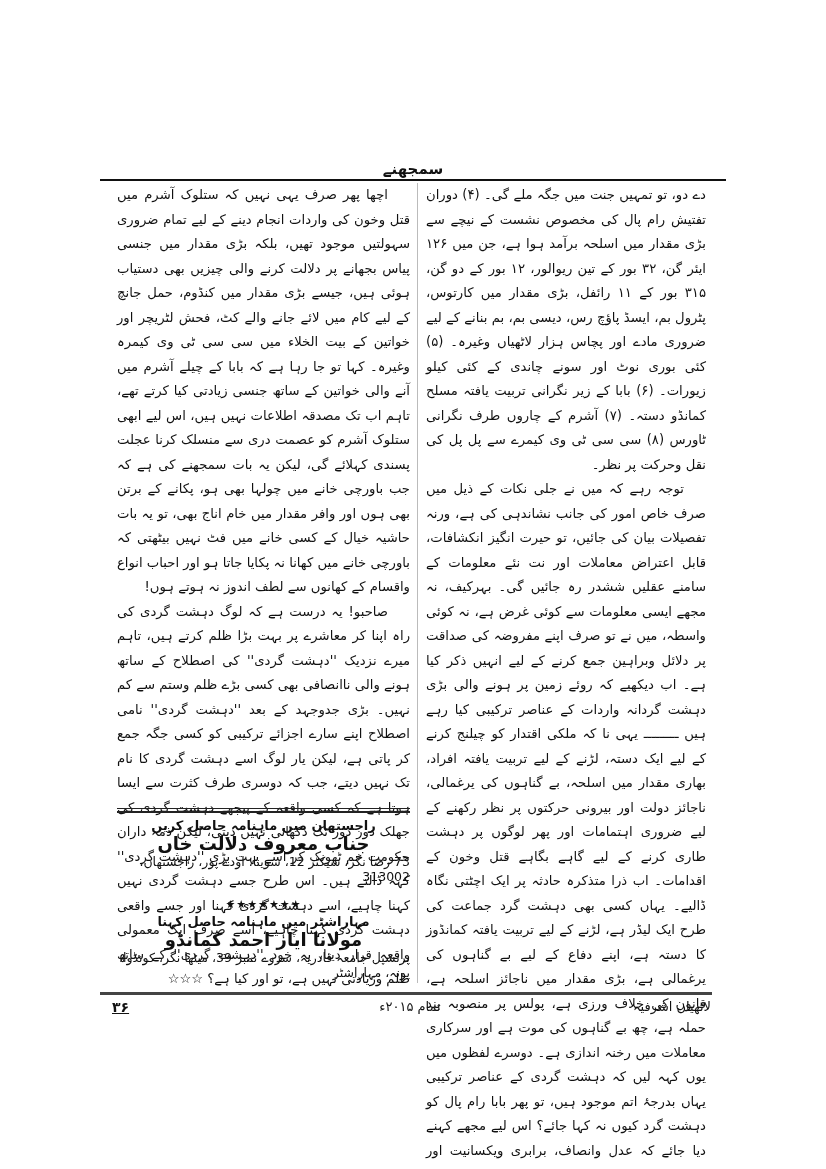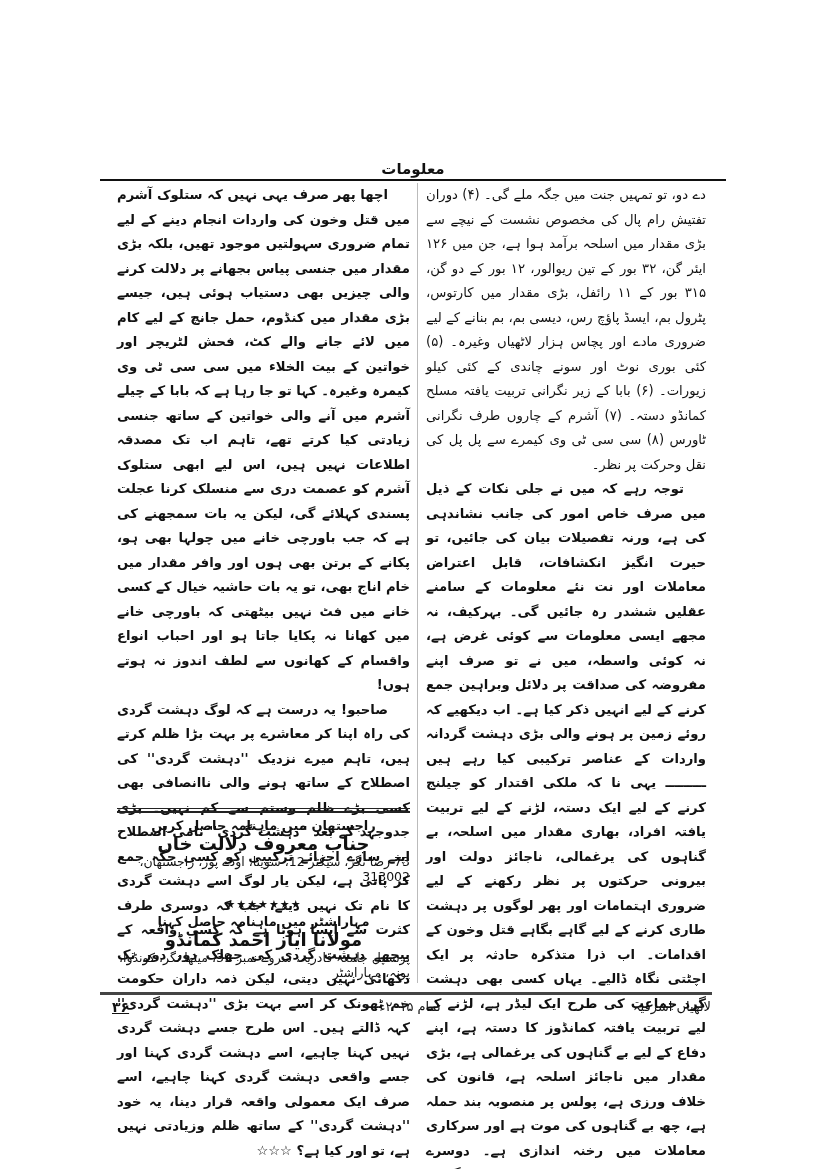--- a/index.html
+++ b/index.html
@@ -7,41 +7,41 @@
          font-family: "DejaVu Sans", sans-serif; color: #111; }
   .page { position: absolute; left: 0; top: 0; width: 826px; height: 1169px; background: #fff; }
   .header-title { position: absolute; left: 100px; width: 626px; top: 160px; text-align: center;
                   font-size: 15px; font-weight: bold; direction: rtl; }
   .header-rule { position: absolute; left: 100px; width: 626px; top: 179px; height: 2px; background: #111; }
   .col { position: absolute; top: 183px; direction: rtl; text-align: justify;
          font-size: 13.2px; line-height: 24.5px; }
   .col p { margin: 0; }
   .col-right { left: 426px; width: 280px; }
   .col-left { left: 117px; width: 293px; }
-  .indent { text-indent: 22px; font-weight: bold; }
+  .indent { text-indent: 22px; }
   .col-sep { position: absolute; left: 417px; top: 183px; width: 1px; height: 800px; background: #bbb; }
   .end-rule1 { position: absolute; left: 117px; width: 293px; top: 808px; height: 1px; background: #222; }
   .end-rule2 { position: absolute; left: 117px; width: 293px; top: 811px; height: 2px; background: #222; }
   .ad { position: absolute; left: 117px; width: 293px; direction: rtl; text-align: center; }
   .ad-heading { font-size: 13px; font-weight: bold; }
   .ad-name { font-size: 18px; font-weight: bold; }
   .ad-address { font-size: 12.5px; text-align: right; }
   .ad-stars { font-size: 11px; letter-spacing: 1px; }
   .footer-rule { position: absolute; left: 100px; width: 612px; top: 992px; height: 3px; background: #444; }
   .footer { position: absolute; top: 999px; font-size: 13px; direction: rtl; }
   .footer-mag { right: 115px; }
   .footer-date { left: 330px; width: 160px; text-align: center; }
   .footer-page { left: 112px; font-weight: bold; font-size: 14px; text-decoration: underline; }
 </style>
 </head>
 <body>
 
 <div class="page">
 
-  <div class="header-title">معلومات</div>
+  <div class="header-title">سمجھنے</div>
   <div class="header-rule"></div>
 
   <div class="col col-right">
     <p>دے دو، تو تمہیں جنت میں جگہ ملے گی۔ (۴) دوران تفتیش رام پال کی مخصوص نشست کے نیچے سے بڑی مقدار میں اسلحہ برآمد ہوا ہے، جن میں ۱۲۶ ایئر گن، ۳۲ بور کے تین ریوالور، ۱۲ بور کے دو گن، ۳۱۵ بور کے ۱۱ رائفل، بڑی مقدار میں کارتوس، پٹرول بم، ایسڈ پاؤچ رس، دیسی بم، بم بنانے کے لیے ضروری مادے اور پچاس ہزار لاٹھیاں وغیرہ۔ (۵) کئی بوری نوٹ اور سونے چاندی کے کئی کیلو زیورات۔ (۶) بابا کے زیر نگرانی تربیت یافتہ مسلح کمانڈو دستہ۔ (۷) آشرم کے چاروں طرف نگرانی ٹاورس (۸) سی سی ٹی وی کیمرے سے پل پل کی نقل وحرکت پر نظر۔</p>
     <p class="indent">توجہ رہے کہ میں نے جلی نکات کے ذیل میں صرف خاص امور کی جانب نشاندہی کی ہے، ورنہ تفصیلات بیان کی جائیں، تو حیرت انگیز انکشافات، قابل اعتراض معاملات اور نت نئے معلومات کے سامنے عقلیں ششدر رہ جائیں گی۔ بہرکیف، نہ مجھے ایسی معلومات سے کوئی غرض ہے، نہ کوئی واسطہ، میں نے تو صرف اپنے مفروضہ کی صداقت پر دلائل وبراہین جمع کرنے کے لیے انہیں ذکر کیا ہے۔ اب دیکھیے کہ روئے زمین پر ہونے والی بڑی دہشت گردانہ واردات کے عناصر ترکیبی کیا رہے ہیں ـــــــــ یہی نا کہ ملکی اقتدار کو چیلنج کرنے کے لیے ایک دستہ، لڑنے کے لیے تربیت یافتہ افراد، بھاری مقدار میں اسلحہ، بے گناہوں کی یرغمالی، ناجائز دولت اور بیرونی حرکتوں پر نظر رکھنے کے لیے ضروری اہتمامات اور پھر لوگوں پر دہشت طاری کرنے کے لیے گاہے بگاہے قتل وخون کے اقدامات۔ اب ذرا متذکرہ حادثہ پر ایک اچٹتی نگاہ ڈالیے۔ یہاں کسی بھی دہشت گرد جماعت کی طرح ایک لیڈر ہے، لڑنے کے لیے تربیت یافتہ کمانڈوز کا دستہ ہے، اپنے دفاع کے لیے بے گناہوں کی یرغمالی ہے، بڑی مقدار میں ناجائز اسلحہ ہے، قانون کی خلاف ورزی ہے، پولس پر منصوبہ بند حملہ ہے، چھ بے گناہوں کی موت ہے اور سرکاری معاملات میں رخنہ اندازی ہے۔ دوسرے لفظوں میں یوں کہہ لیں کہ دہشت گردی کے عناصر ترکیبی یہاں بدرجۂ اتم موجود ہیں، تو پھر بابا رام پال کو دہشت گرد کیوں نہ کہا جائے؟ اس لیے مجھے کہنے دیا جائے کہ عدل وانصاف، برابری ویکسانیت اور غیر جانبداری فکر کا تقاضا یہی ہے کہ بابا رام پال کو ہندو دہشت گرد کے نام سے موسوم کیا جائے۔</p>
   </div>
 
   <div class="col-sep"></div>
 
   <div class="col col-left">

